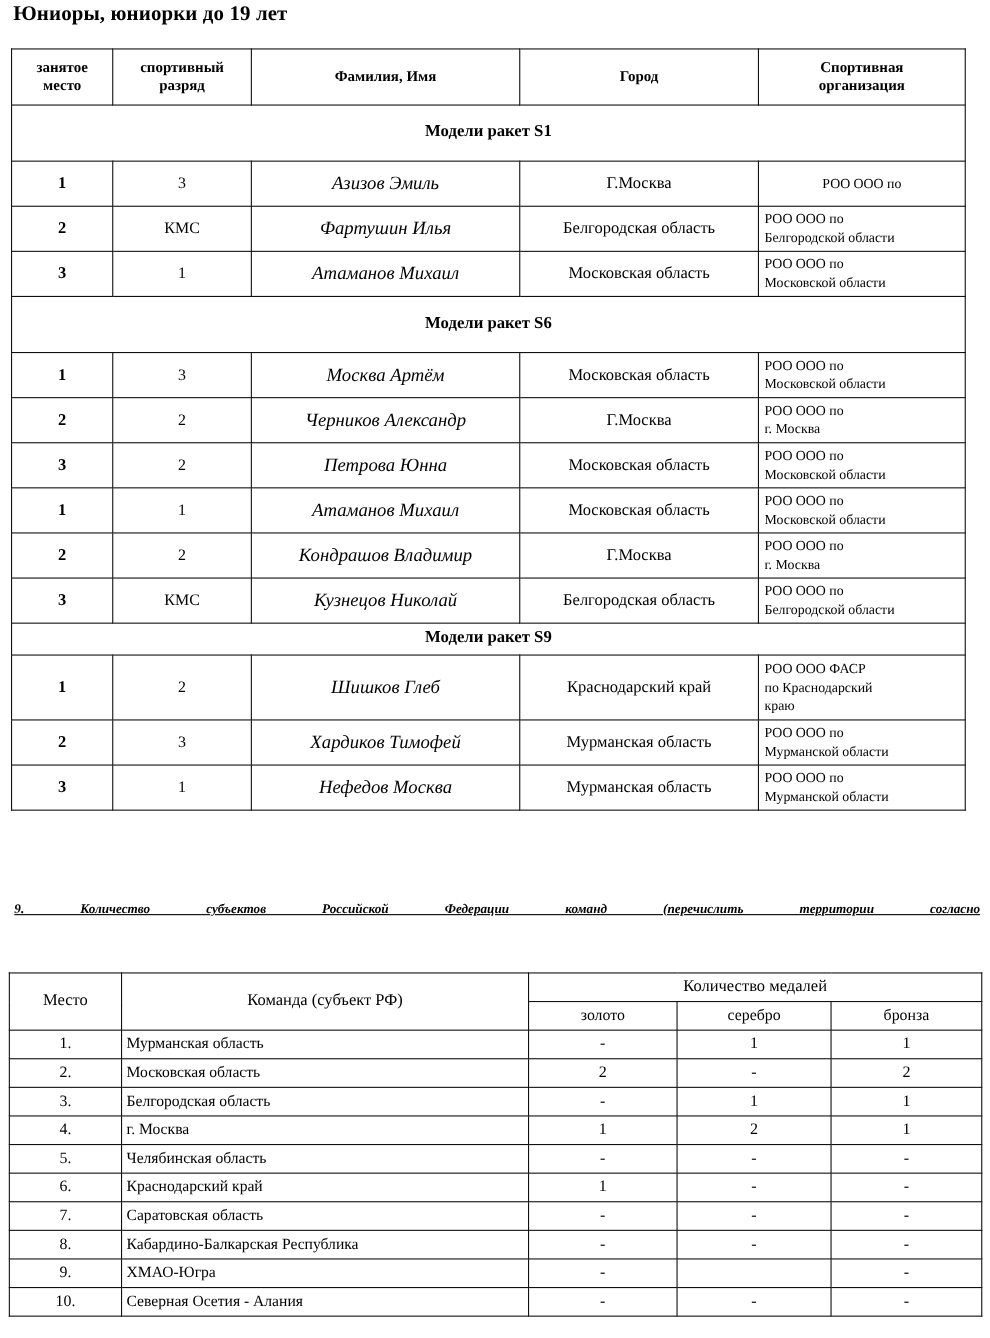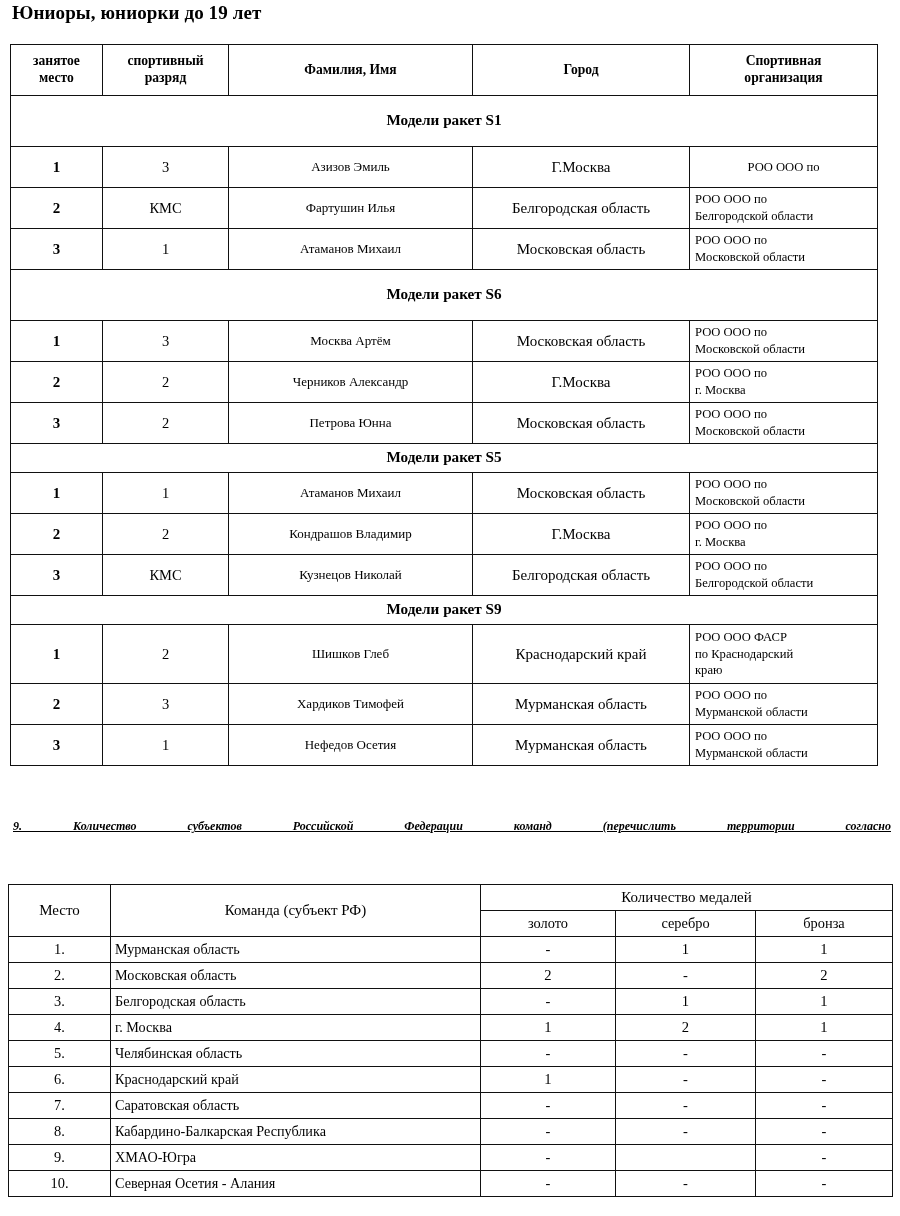--- a/index.html
+++ b/index.html
@@ -65,21 +65,21 @@
     padding-bottom: 3px !important;
   }
   .grp-head.tall { height: 47px; }
   .grp-head.short { height: 25px; }
 
   .c-place {
     font-weight: bold;
     font-size: 15px;
   }
   .c-rank { font-size: 14.5px; }
-  .c-name { font-size: 13px; }
+  .c-name { font-size: 17px; font-style: italic; }
   .c-city { font-size: 15px; }
   .c-org {
     font-size: 12.6px;
     line-height: 1.32;
     text-align: center;
     padding: 1px 3px;
   }
   .c-org.lefty {
     text-align: left;
     padding-left: 5px;
@@ -225,23 +225,20 @@
         <tr class="row-r">
           <td class="c-place">3</td>
           <td class="c-rank">2</td>
           <td class="c-name">Петрова Юнна</td>
           <td class="c-city">Московская область</td>
           <td class="c-org lefty">
             <div>РОО ООО по</div>
             <div>Московской области</div>
           </td>
         </tr>
-        <tr>
-          <td class="grp-head short" colspan="5">Модели ракет S5</td>
-        </tr>
         <tr class="row-r">
           <td class="c-place">1</td>
           <td class="c-rank">1</td>
           <td class="c-name">Атаманов Михаил</td>
           <td class="c-city">Московская область</td>
           <td class="c-org lefty">
             <div>РОО ООО по</div>
             <div>Московской области</div>
           </td>
         </tr>
@@ -285,21 +282,21 @@
           <td class="c-name">Хардиков Тимофей</td>
           <td class="c-city">Мурманская область</td>
           <td class="c-org lefty">
             <div>РОО ООО по</div>
             <div>Мурманской области</div>
           </td>
         </tr>
         <tr class="row-r">
           <td class="c-place">3</td>
           <td class="c-rank">1</td>
-          <td class="c-name">Нефедов Осетия</td>
+          <td class="c-name">Нефедов Москва</td>
           <td class="c-city">Мурманская область</td>
           <td class="c-org lefty">
             <div>РОО ООО по</div>
             <div>Мурманской области</div>
           </td>
         </tr>
       </tbody>
   </table>
 
   <div class="para9">

